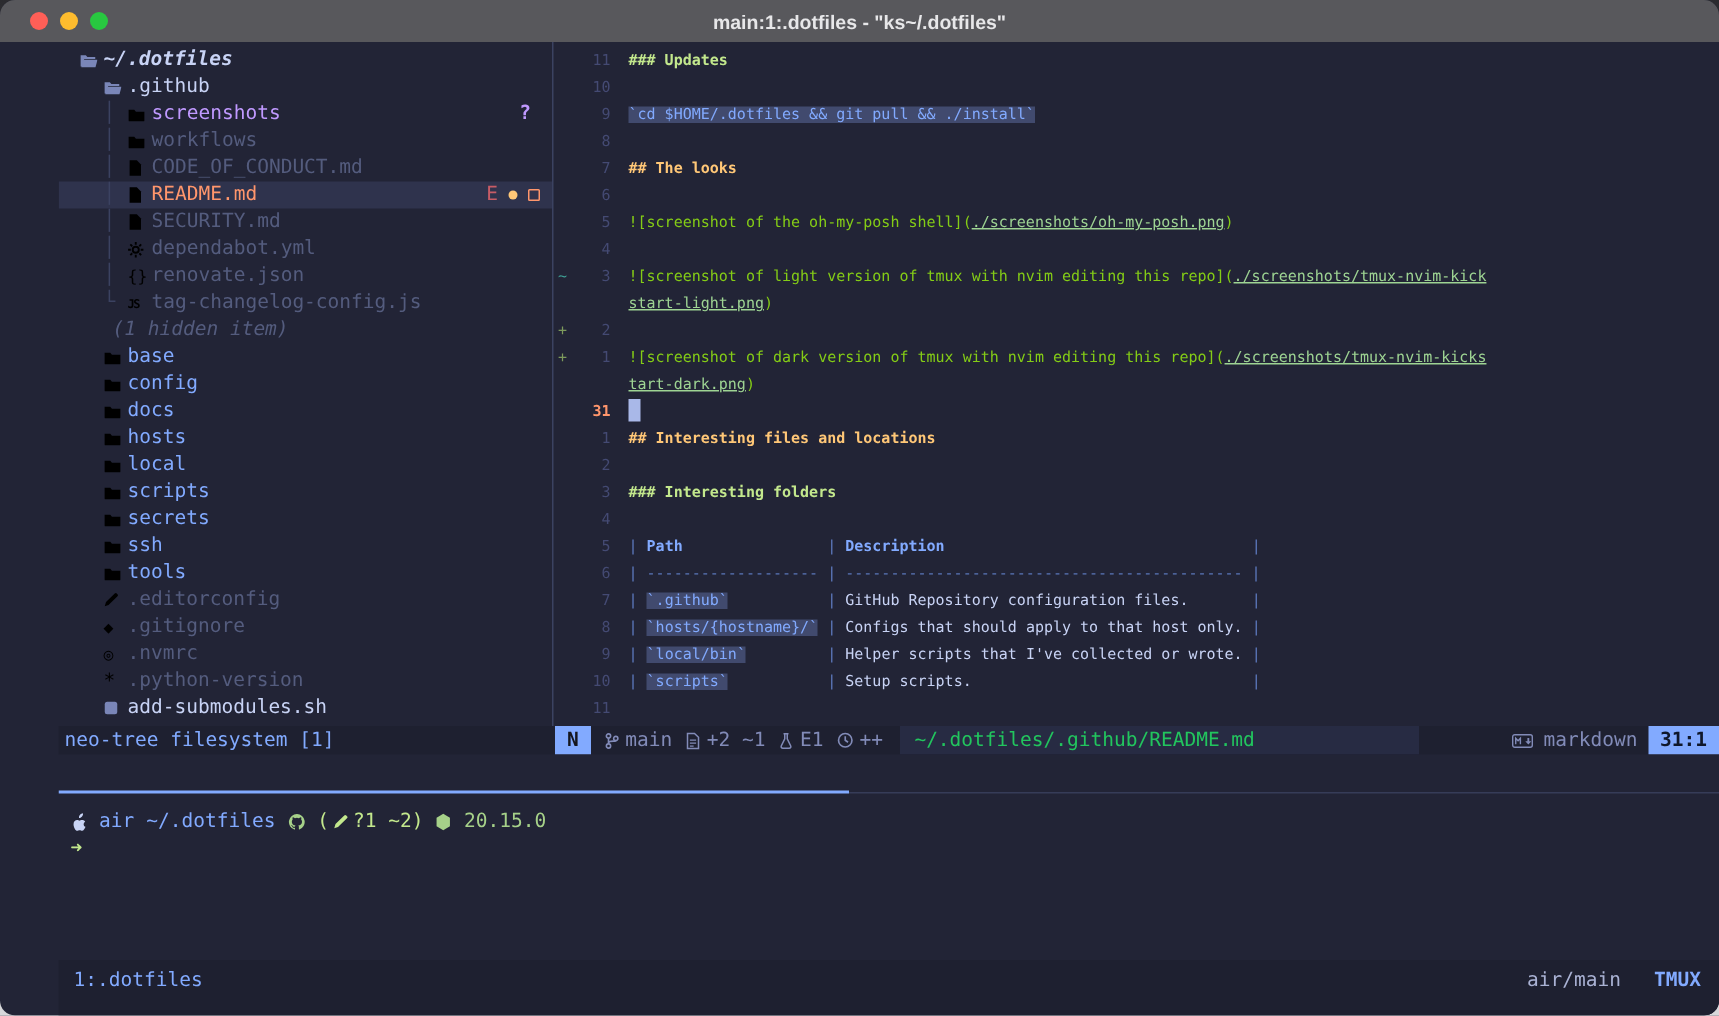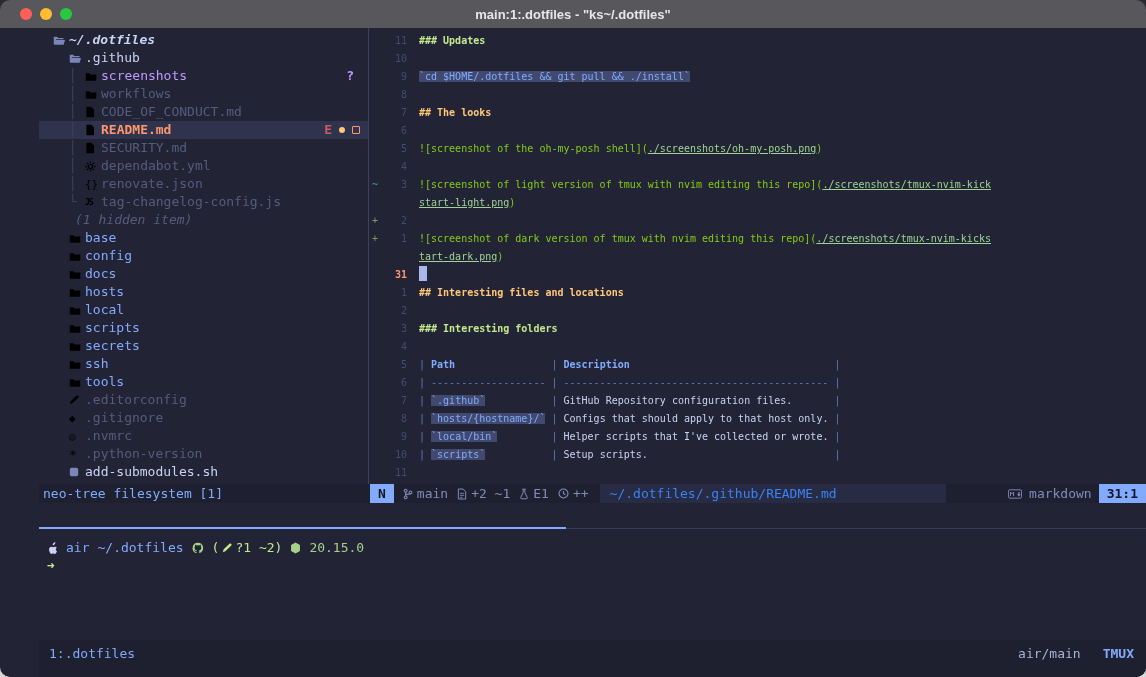--- a/index.html
+++ b/index.html
@@ -25,21 +25,21 @@
     color: #e7e7e9; font-size: 13px; font-weight: bold;
   }
   
   .term { flex: 1; display: flex; flex-direction: column; background: #222436; margin-left: 39px; }
   .panes { height: 456px; flex: 0 0 456px; display: flex; overflow: hidden; }
   .sidebar {
     width: 330px; flex: 0 0 330px; border-right: 1px solid #3b4261;
     padding-top: 3px; font-size: 13px; line-height: 18px; overflow: hidden;
   }
   .srow { height: 18px; display: flex; align-items: center; }
-  .srow.sel { background: #2f334d; font-weight: bold; }
+  .srow.sel { background: #2f334d; }
   .ind0 { padding-left: 14px; } .ind1 { padding-left: 30px; } .ind2 { padding-left: 30px; }
   .srow .guide { width: 16px; flex: 0 0 16px; color: #3b4261; }
   .srow .icon {
     width: 16px; flex: 0 0 16px; display: inline-flex; align-items: center;
     font-size: 11px; line-height: 11px;
   }
   .srow .icon.ic-sm { font-size: 8px; font-weight: bold; letter-spacing: -1px; }
   .srow .icon.ic-star { font-size: 13px; }
   .ic-muted { color: #7a86b8 !important; }
   .c-root { color: #c8d3f5; font-weight: bold; font-style: italic; }
@@ -71,21 +71,21 @@
   .sg-pipe { color: #5d7abf; }
   .sg-thead { color: #82aaff; font-weight: bold; }
   .sg-txt { color: #c8d3f5; }
   .cursorblock { display: inline-block; width: 8px; height: 15px; background: #a9b8e8; vertical-align: -2px; }
   
   .statusbar { height: 19px; flex: 0 0 19px; background: #1e2030; display: flex; font-size: 13px; line-height: 19px; }
   .nt-status { width: 331px; flex: 0 0 331px; padding-left: 4px; color: #82aaff; }
   .lualine { flex: 1; display: flex; align-items: center; gap: 9px; color: #828bb8; overflow: hidden; }
   .chip-mode { background: #82aaff; color: #15161e; font-weight: bold; padding: 0 8px; }
   .sl-item { display: inline-flex; align-items: center; gap: 4px; }
-  .pathchip { background: #272b43; color: #3b82f6; width: 346px; padding: 0 10px; margin-left: 2px; overflow: hidden; }
+  .pathchip { background: #272b43; color: #22c55e; width: 346px; padding: 0 10px; margin-left: 2px; overflow: hidden; }
   .sl-right { margin-left: auto; display: flex; align-items: center; gap: 7px; }
   .chip-pos { background: #82aaff; color: #0f172a; font-weight: bold; padding: 0 8px; }
   
   .shell { flex: 1; overflow: hidden; font-size: 13px; line-height: 18px; }
   .sep { margin-top: 24px; height: 2px; display: flex; }
   .sep-a { width: 527px; height: 2px; background: #82aaff; }
   .sep-b { flex: 1; height: 1px; background: #363c58; margin-top: 1px; }
   .prompt { margin: 10px 0 0 8px; display: flex; align-items: center; gap: 8px; }
   .pseg { display: inline-flex; align-items: center; gap: 3px; }
   .p-fg { color: #c8d3f5; } .p-blue { color: #82aaff; }

